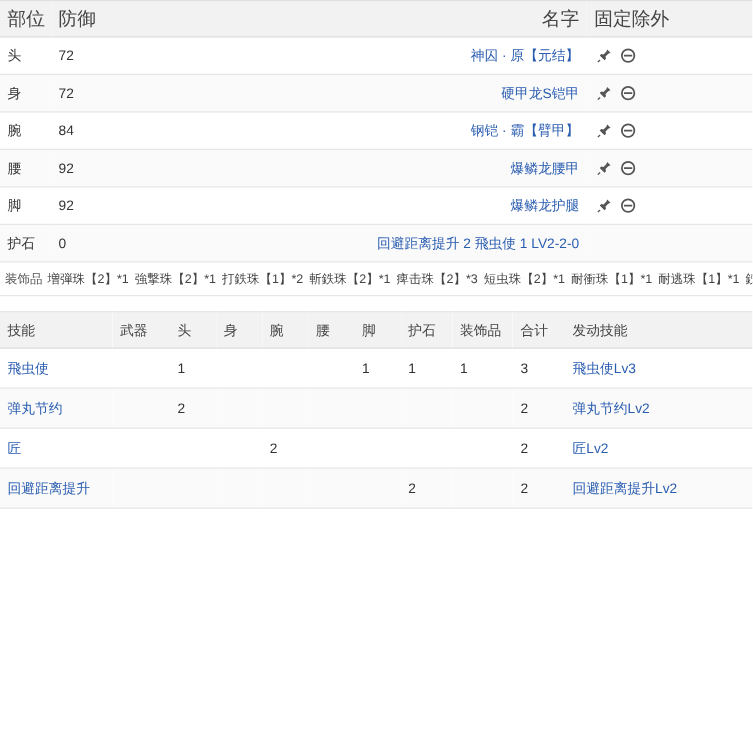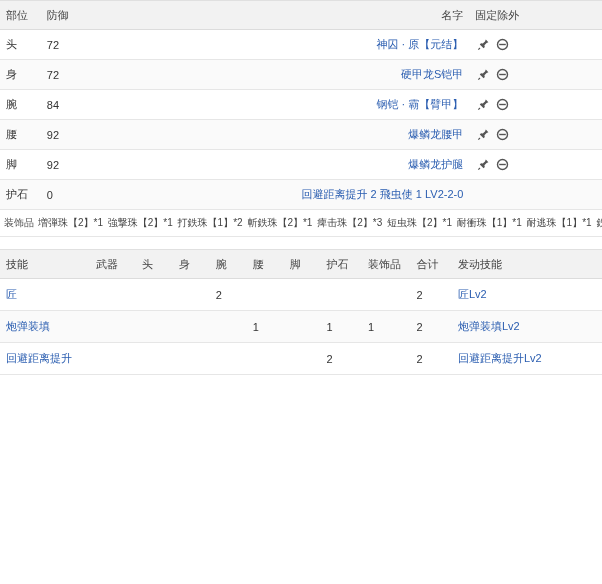--- a/index.html
+++ b/index.html
@@ -38,21 +38,21 @@
 
   
   #equip-table {
     margin: 0 0 0 0;
   }
   #equip-table thead th {
     background: #f2f2f2;
     border-top: 1px solid #e0e0e0;
     border-bottom: 1px solid #dcdcdc;
     color: #444;
-    font-size: 11px;
+    font-size: 15px;
     height: 20px;
   }
   #equip-table tbody tr:nth-child(even) {
     background: #fafafa;
   }
   #equip-table td {
     height: 21px;
   }
   .col-part   { width: 40px; }
   .col-def    { width: 50px; }
@@ -248,44 +248,57 @@
             <th>腰</th>
             <th>脚</th>
             <th>护石</th>
             <th>装饰品</th>
             <th>合计</th>
             <th>发动技能</th>
           </tr>
       </thead>
       <tbody id="skills-body">
           <tr>
-            <td><a class="skill-link">匠</a></td>
-            <td class="num"></td>
-            <td class="num"></td>
-            <td class="num"></td>
-            <td class="num">2</td>
-            <td class="num"></td>
-            <td class="num"></td>
-            <td class="num"></td>
-            <td class="num"></td>
-            <td class="num">2</td>
-            <td><a class="skill-link">匠Lv2</a></td>
-          </tr>
-          <tr>
-            <td><a class="skill-link">炮弹装填</a></td>
-            <td class="num"></td>
-            <td class="num"></td>
-            <td class="num"></td>
+            <td><a class="skill-link">飛虫使</a></td>
             <td class="num"></td>
             <td class="num">1</td>
+            <td class="num"></td>
+            <td class="num"></td>
             <td class="num"></td>
             <td class="num">1</td>
             <td class="num">1</td>
-            <td class="num">2</td>
-            <td><a class="skill-link">炮弹装填Lv2</a></td>
+            <td class="num">1</td>
+            <td class="num">3</td>
+            <td><a class="skill-link">飛虫使Lv3</a></td>
+          </tr>
+          <tr>
+            <td><a class="skill-link">弹丸节约</a></td>
+            <td class="num"></td>
+            <td class="num">2</td>
+            <td class="num"></td>
+            <td class="num"></td>
+            <td class="num"></td>
+            <td class="num"></td>
+            <td class="num"></td>
+            <td class="num"></td>
+            <td class="num">2</td>
+            <td><a class="skill-link">弹丸节约Lv2</a></td>
+          </tr>
+          <tr>
+            <td><a class="skill-link">匠</a></td>
+            <td class="num"></td>
+            <td class="num"></td>
+            <td class="num"></td>
+            <td class="num">2</td>
+            <td class="num"></td>
+            <td class="num"></td>
+            <td class="num"></td>
+            <td class="num"></td>
+            <td class="num">2</td>
+            <td><a class="skill-link">匠Lv2</a></td>
           </tr>
           <tr>
             <td><a class="skill-link">回避距离提升</a></td>
             <td class="num"></td>
             <td class="num"></td>
             <td class="num"></td>
             <td class="num"></td>
             <td class="num"></td>
             <td class="num"></td>
             <td class="num">2</td>

